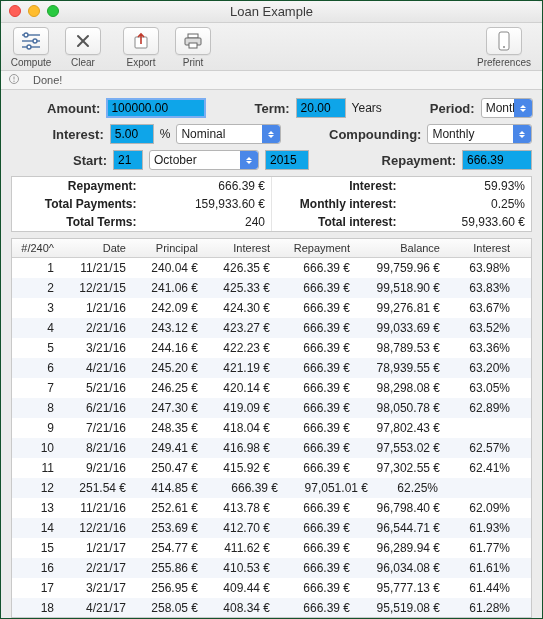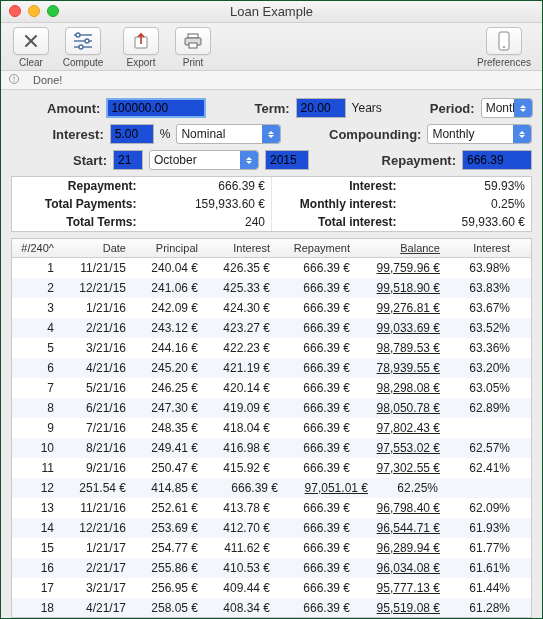--- a/index.html
+++ b/index.html
@@ -70,21 +70,21 @@
     background:#f5f5f5;
     font-size:11px;
     color:#555;
   }
   .content { padding:8px 10px 0 10px; display:flex; flex-direction:column; gap:6px; flex:1; min-height:0;}
   .formrow { display:flex; align-items:center; gap:6px; }
   .formrow .lbl { text-align:right; font-size:13px; font-weight:600; color:#333;margin-left:36px; }
   .inp {
     height:20px;
     border:1px solid #b5b5b5;
-    background:#1d4ed8;
+    background:#0ea5e9;
     padding:0 4px;
     font-size:12px;
     text-align:right;
   }
   .inp.focus { border:2px solid #7aaef2; outline:none; padding:0 3px; }
   .sel {
     height:20px;
     background:#fff;
     border:1px solid #b5b5b5;
     border-radius:3px;
@@ -135,67 +135,67 @@
     padding:3px 6px;
     text-align:right;
     white-space:nowrap;
     overflow:hidden;
   }
   .c0{ width:48px; }
   .c1{ width:72px; }
   .c2{ width:72px; }
   .c3{ width:72px; }
   .c4{ width:80px; }
-  .c5{ width:90px;text-decoration:underline; }
+  .c5{ width:90px; }
   .c6{ width:70px; }
   .tbody { overflow:auto; flex:1;}
   .trow { display:flex; font-size:12px; }
   .trow:nth-child(even){ background:#f3f6fb; }
 </style>
 </head>
 <body>
 
 <div class="window">
   <div class="titlebar">
     <div class="traffic">
       <div class="tl close"></div>
       <div class="tl min"></div>
       <div class="tl zoom"></div>
     </div>
     <div class="titletext">Loan Example</div>
   </div>
 
   <div class="toolbar">
     <div class="tbgroup">
-      <div class="tbitem">
-        <div class="ico">
-          <svg width="16" height="16" viewBox="0 0 16 16">
-            <g stroke="#555" stroke-width="2" stroke-linecap="round">
-              <line x1="3" y1="3" x2="13" y2="13"></line>
-                <line x1="13" y1="3" x2="3" y2="13"></line>
-            </g>
-          </svg>
-        </div>
-        <div class="lbl">Clear</div>
-      </div>
       <div class="tbitem">
         <div class="ico">
           <svg width="22" height="18" viewBox="0 0 22 18">
             <g stroke="#4a6fa0" stroke-width="1.4" fill="none">
               <line x1="2" y1="3" x2="20" y2="3"></line>
                 <line x1="2" y1="9" x2="20" y2="9"></line>
                 <line x1="2" y1="15" x2="20" y2="15"></line>
               <circle cx="6" cy="3" r="2" fill="#fff"></circle>
                 <circle cx="15" cy="9" r="2" fill="#fff"></circle>
                 <circle cx="9" cy="15" r="2" fill="#fff"></circle>
             </g>
           </svg>
         </div>
         <div class="lbl">Compute</div>
       </div>
+      <div class="tbitem">
+        <div class="ico">
+          <svg width="16" height="16" viewBox="0 0 16 16">
+            <g stroke="#555" stroke-width="2" stroke-linecap="round">
+              <line x1="3" y1="3" x2="13" y2="13"></line>
+                <line x1="13" y1="3" x2="3" y2="13"></line>
+            </g>
+          </svg>
+        </div>
+        <div class="lbl">Clear</div>
+      </div>
     </div>
 
     <div class="tbgroup">
       <div class="tbitem">
         <div class="ico">
           <svg width="18" height="18" viewBox="0 0 18 18">
             <rect x="3" y="5" width="12" height="11" rx="1" fill="#fff" stroke="#888"></rect>
             <path d="M9 12 V2 M6 5 L9 2 L12 5" fill="none" stroke="#c0392b" stroke-width="1.6"></path>
           </svg>
         </div>

